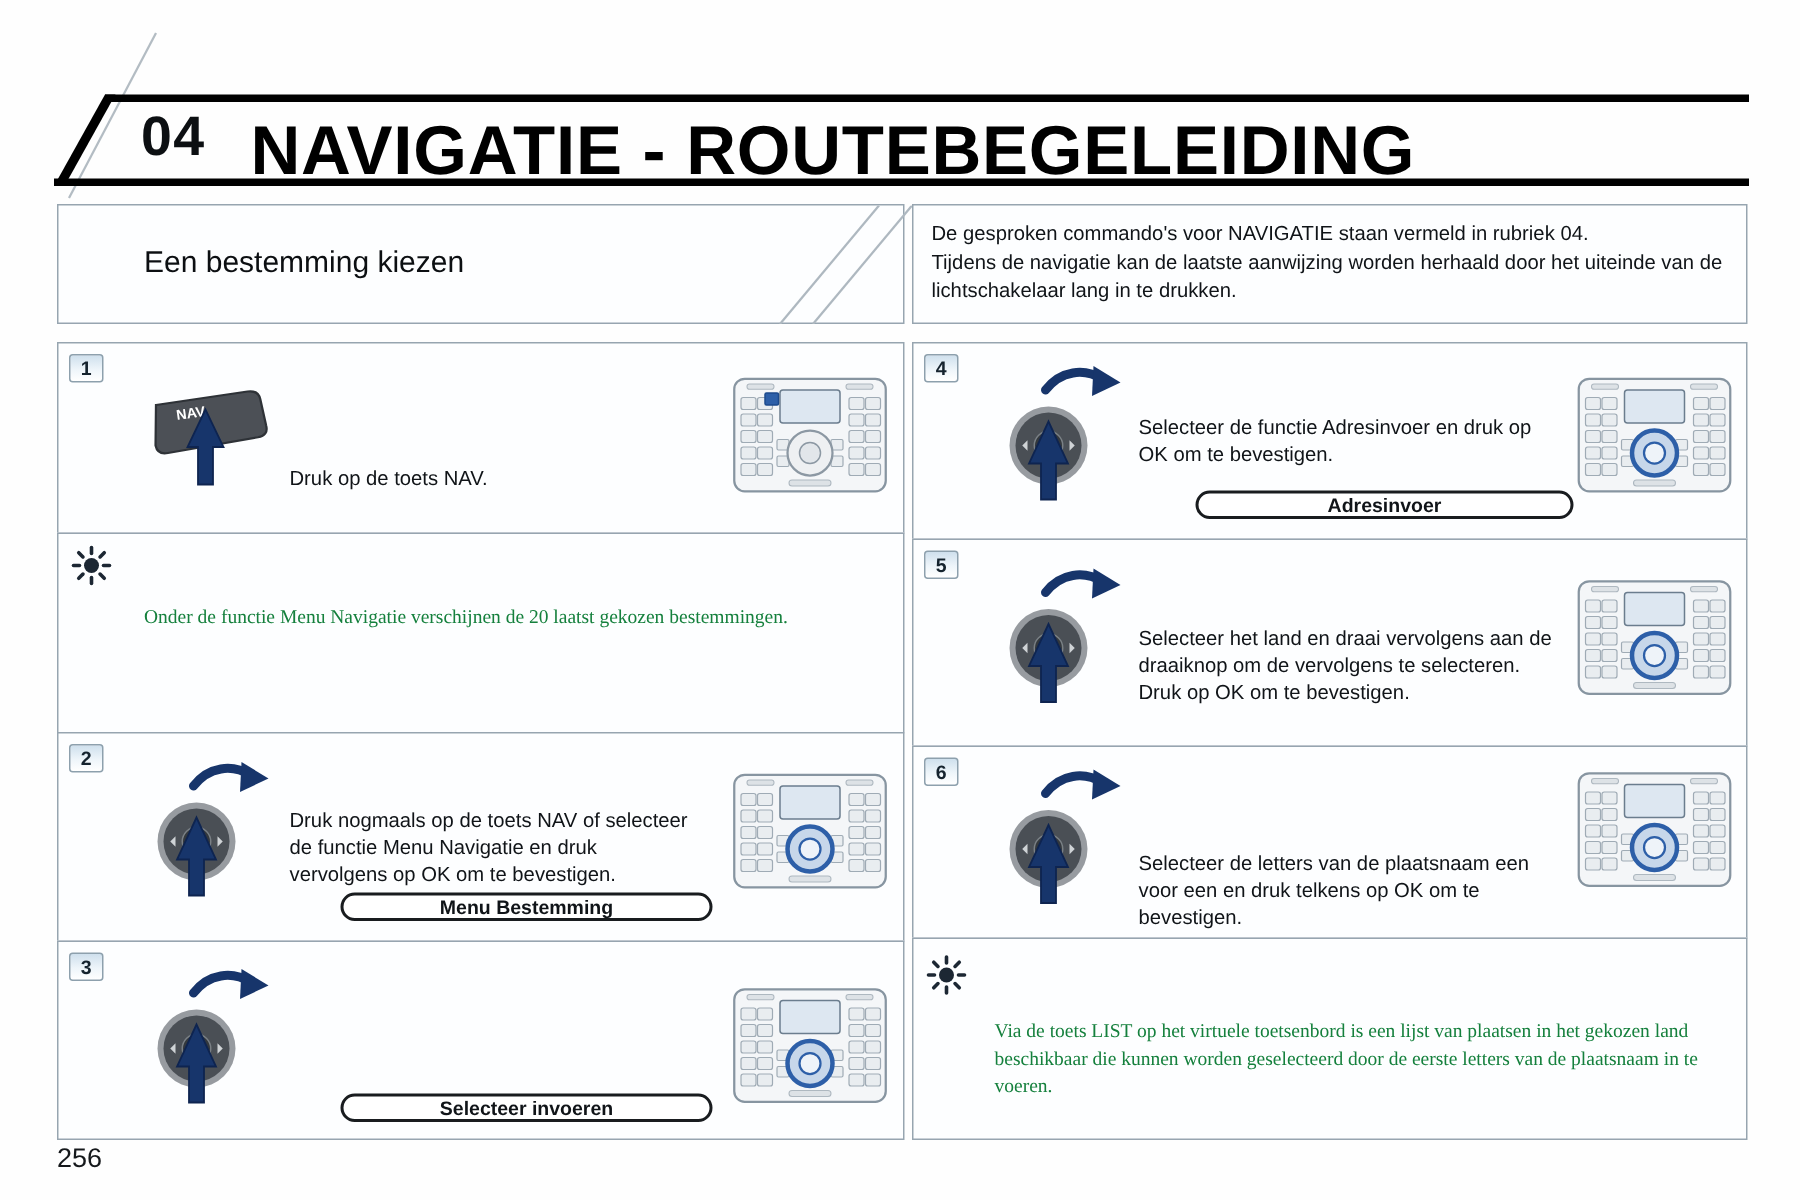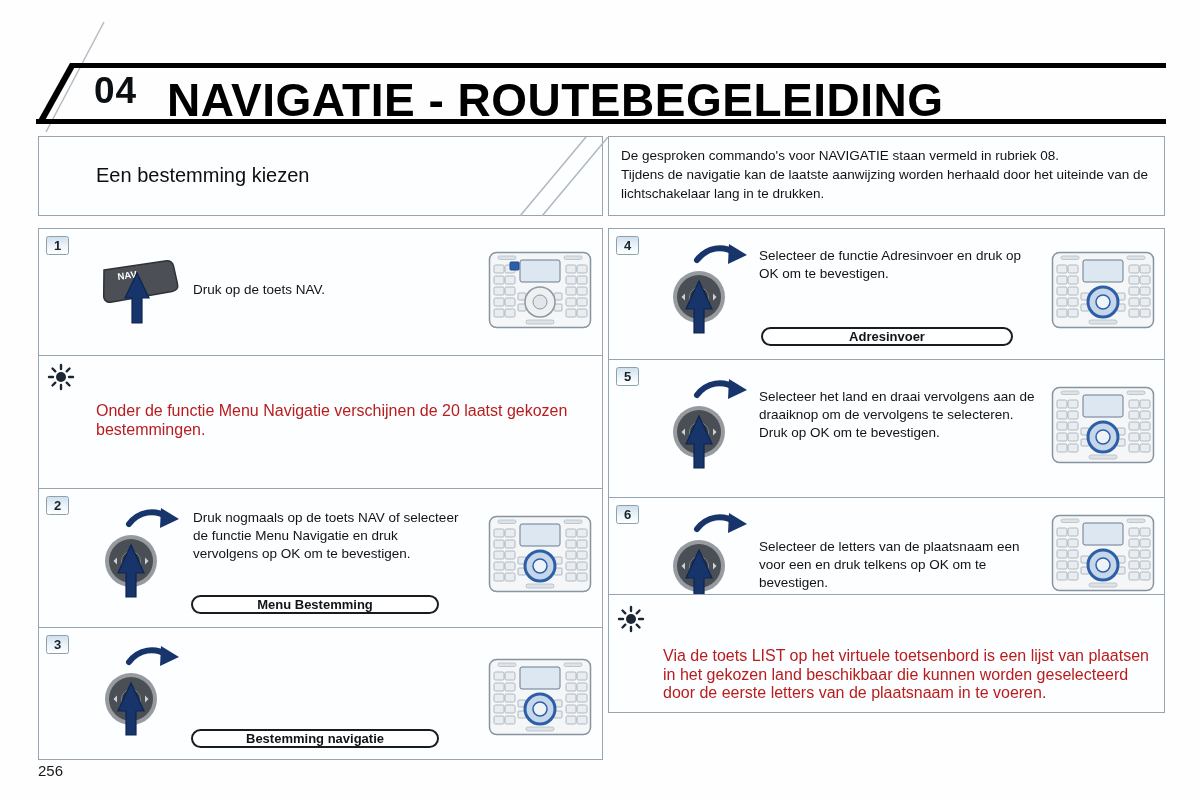--- a/index.html
+++ b/index.html
@@ -23,29 +23,29 @@
   .note { position:absolute; left:0; top:0; right:0; bottom:0; padding:9px 12px; }
   .note p { font-size:13.5px; line-height:19px; color:#101418; }
 
   .badge {
     position:absolute; top:7px; left:7px; width:23px; height:19px;
     border:1px solid #8da0ad; border-radius:2.5px;
     background:linear-gradient(180deg,#cfe0ed 0%,#eef5fa 55%,#ffffff 100%);
     font-size:13px; font-weight:bold; color:#15232e;
     display:flex; align-items:center; justify-content:center;
   }
-  .step-text { position:absolute; font-size:13.5px; line-height:18px; color:#101418; }
-  .tip-text  { position:absolute; font-size:16px; line-height:18.5px; color:#b91c1c; }
+  .step-text { position:absolute; font-size:13.5px; line-height:18px; color:#101418;margin-top:29px; }
+  .tip-text  { position:absolute; font-size:13px; line-height:18.5px; color:#15803d;font-family:Liberation Serif, serif; }
   .pill {
     position:absolute; height:19px; border:2px solid #191c1f; border-radius:10px;
     background:#fff; font-size:13px; font-weight:bold; color:#101418;
-    display:flex; align-items:center; justify-content:center;
+    display:flex; align-items:center; justify-content:center;margin-left:36px;
   }
   .slot { position:absolute; display:block; line-height:0; }
-  .pagenum { position:absolute; left:38px; top:762px; font-size:15px; color:#15181b; }
+  .pagenum { position:absolute; left:38px; top:762px; font-size:18px; color:#15181b; }
 </style>
 </head>
 <body>
 
 <div class="page">
 
   <svg class="abs" style="left:0;top:0" width="1200" height="140">
     <line x1="46" y1="132" x2="104" y2="22" stroke="#b3bcc3" stroke-width="1.5"></line>
     <rect x="70" y="63" width="1096" height="5" fill="#000"></rect>
     <rect x="36" y="119" width="1130" height="5" fill="#000"></rect>
@@ -56,21 +56,21 @@
 
   <section class="cell" style="left:38px;top:136px;width:565px;height:80px">
     <h2 class="intro-heading">Een bestemming kiezen</h2>
     <svg class="abs" style="right:-16px;top:0" width="120" height="79">
       <line x1="22" y1="79" x2="88" y2="0" stroke="#aeb8c0" stroke-width="1.5"></line>
       <line x1="44" y1="79" x2="110" y2="0" stroke="#aeb8c0" stroke-width="1.5"></line>
     </svg>
   </section>
   <section class="cell" style="left:608px;top:136px;width:557px;height:80px">
     <div class="note">
-      <p>De gesproken commando's voor NAVIGATIE staan vermeld in rubriek 08.</p>
+      <p>De gesproken commando's voor NAVIGATIE staan vermeld in rubriek 04.</p>
       <p>Tijdens de navigatie kan de laatste aanwijzing worden herhaald door het uiteinde van de lichtschakelaar lang in te drukken.</p>
     </div>
   </section>
 
   <section class="cell" style="left:38px;top:228px;width:565px;height:128px">
     <span class="badge">1</span>
     <span class="slot nav-slot" style="left:52px;top:22px"><svg width="96" height="78" viewBox="0 0 96 78">
     <path d="M13,19 L74,10 Q81,9 82.5,15 L86.5,33 Q88,39 81,40.5 L21,51 Q14,52.3 12.7,46 Z" fill="#4c5056" stroke="#2e3237" stroke-width="1.5"></path>
     <text x="27" y="29" font-size="9.5" font-weight="bold" fill="#ffffff" transform="rotate(-8 27 29)" font-family="Liberation Sans, sans-serif">NAV</text>
     <polygon points="46,22 34,47 41,47 41,72 51,72 51,47 58,47" fill="#17356b" stroke="#0e2450" stroke-width="1.2"></polygon>
@@ -185,21 +185,21 @@
     <path d="M36,19 C46,6 62,4 74,12" fill="none" stroke="#17356b" stroke-width="6" stroke-linecap="round"></path>
     <polygon points="68,3 86,14 67,23" fill="#17356b"></polygon>
     <circle cx="38" cy="56" r="26" fill="#979ba0"></circle>
     <circle cx="38" cy="56" r="22" fill="#4a4f55"></circle>
     <circle cx="38" cy="56" r="9.5" fill="#33383d" stroke="#7a8085" stroke-width="1"></circle>
     <text x="38" y="58.8" text-anchor="middle" font-size="7" font-weight="bold" fill="#d8dcdf" font-family="Liberation Sans, sans-serif">OK</text>
     <polygon points="24,52.5 20.5,56 24,59.5" fill="#cfd3d6"></polygon>
     <polygon points="52,52.5 55.5,56 52,59.5" fill="#cfd3d6"></polygon>
     <polygon points="38,40 25,68 33,68 33,92 43,92 43,68 51,68" fill="#17356b" stroke="#0e2450" stroke-width="1.2"></polygon>
   </svg></span>
-    <span class="pill" style="left:152px;top:101px;width:248px">Bestemming navigatie</span>
+    <span class="pill" style="left:152px;top:101px;width:248px">Selecteer invoeren</span>
     <span class="slot radio-slot" style="left:449px;top:30px"><svg width="104" height="78" viewBox="0 0 104 78">
     <rect x="1.5" y="1.5" width="101" height="75" rx="7" fill="#f4f6f8" stroke="#8795a1" stroke-width="1.5"></rect>
     <rect x="10" y="5" width="18" height="3.5" rx="1.7" fill="#dde2e6" stroke="#aeb8c0" stroke-width="0.7"></rect>
     <rect x="76" y="5" width="18" height="3.5" rx="1.7" fill="#dde2e6" stroke="#aeb8c0" stroke-width="0.7"></rect>
     <rect x="6" y="14" width="10" height="8" rx="1.5" fill="#e9edf0" stroke="#9fabb5" stroke-width="0.8"></rect>
           <rect x="6" y="25" width="10" height="8" rx="1.5" fill="#e9edf0" stroke="#9fabb5" stroke-width="0.8"></rect>
           <rect x="6" y="36" width="10" height="8" rx="1.5" fill="#e9edf0" stroke="#9fabb5" stroke-width="0.8"></rect>
           <rect x="6" y="47" width="10" height="8" rx="1.5" fill="#e9edf0" stroke="#9fabb5" stroke-width="0.8"></rect>
           <rect x="6" y="58" width="10" height="8" rx="1.5" fill="#e9edf0" stroke="#9fabb5" stroke-width="0.8"></rect>
           <rect x="17" y="14" width="10" height="8" rx="1.5" fill="#e9edf0" stroke="#9fabb5" stroke-width="0.8"></rect>
@@ -369,21 +369,21 @@
     <rect x="30" y="42" width="8" height="7" rx="1" fill="#e9edf0" stroke="#9fabb5" stroke-width="0.8"></rect>
     <rect x="30" y="53" width="8" height="7" rx="1" fill="#e9edf0" stroke="#9fabb5" stroke-width="0.8"></rect>
     <rect x="66" y="42" width="8" height="7" rx="1" fill="#e9edf0" stroke="#9fabb5" stroke-width="0.8"></rect>
     <rect x="66" y="53" width="8" height="7" rx="1" fill="#e9edf0" stroke="#9fabb5" stroke-width="0.8"></rect>
     <rect x="38" y="69" width="28" height="4" rx="2" fill="#dde2e6" stroke="#aeb8c0" stroke-width="0.7"></rect>
     <circle cx="52" cy="51" r="15" fill="#c7d7ea" stroke="#2d5fa8" stroke-width="3"></circle>
        <circle cx="52" cy="51" r="7" fill="#eef3f9" stroke="#2d5fa8" stroke-width="1.5"></circle>
   </svg></span>
   </section>
 
-  <section class="cell" style="left:608px;top:594px;width:557px;height:119px">
+  <section class="cell" style="left:608px;top:625px;width:557px;height:135px">
     <span class="slot bulb-slot" style="left:8px;top:10px"><svg width="28" height="28" viewBox="0 0 28 28">
     <circle cx="14" cy="14" r="5" fill="#1c2733"></circle>
     <g stroke="#1c2733" stroke-width="2.4" stroke-linecap="round">
       <line x1="14" y1="2" x2="14" y2="6"></line>
             <line x1="14" y1="22" x2="14" y2="26"></line>
       <line x1="2" y1="14" x2="6" y2="14"></line>
             <line x1="22" y1="14" x2="26" y2="14"></line>
       <line x1="5.5" y1="5.5" x2="8.3" y2="8.3"></line>
             <line x1="19.7" y1="19.7" x2="22.5" y2="22.5"></line>
       <line x1="5.5" y1="22.5" x2="8.3" y2="19.7"></line>

